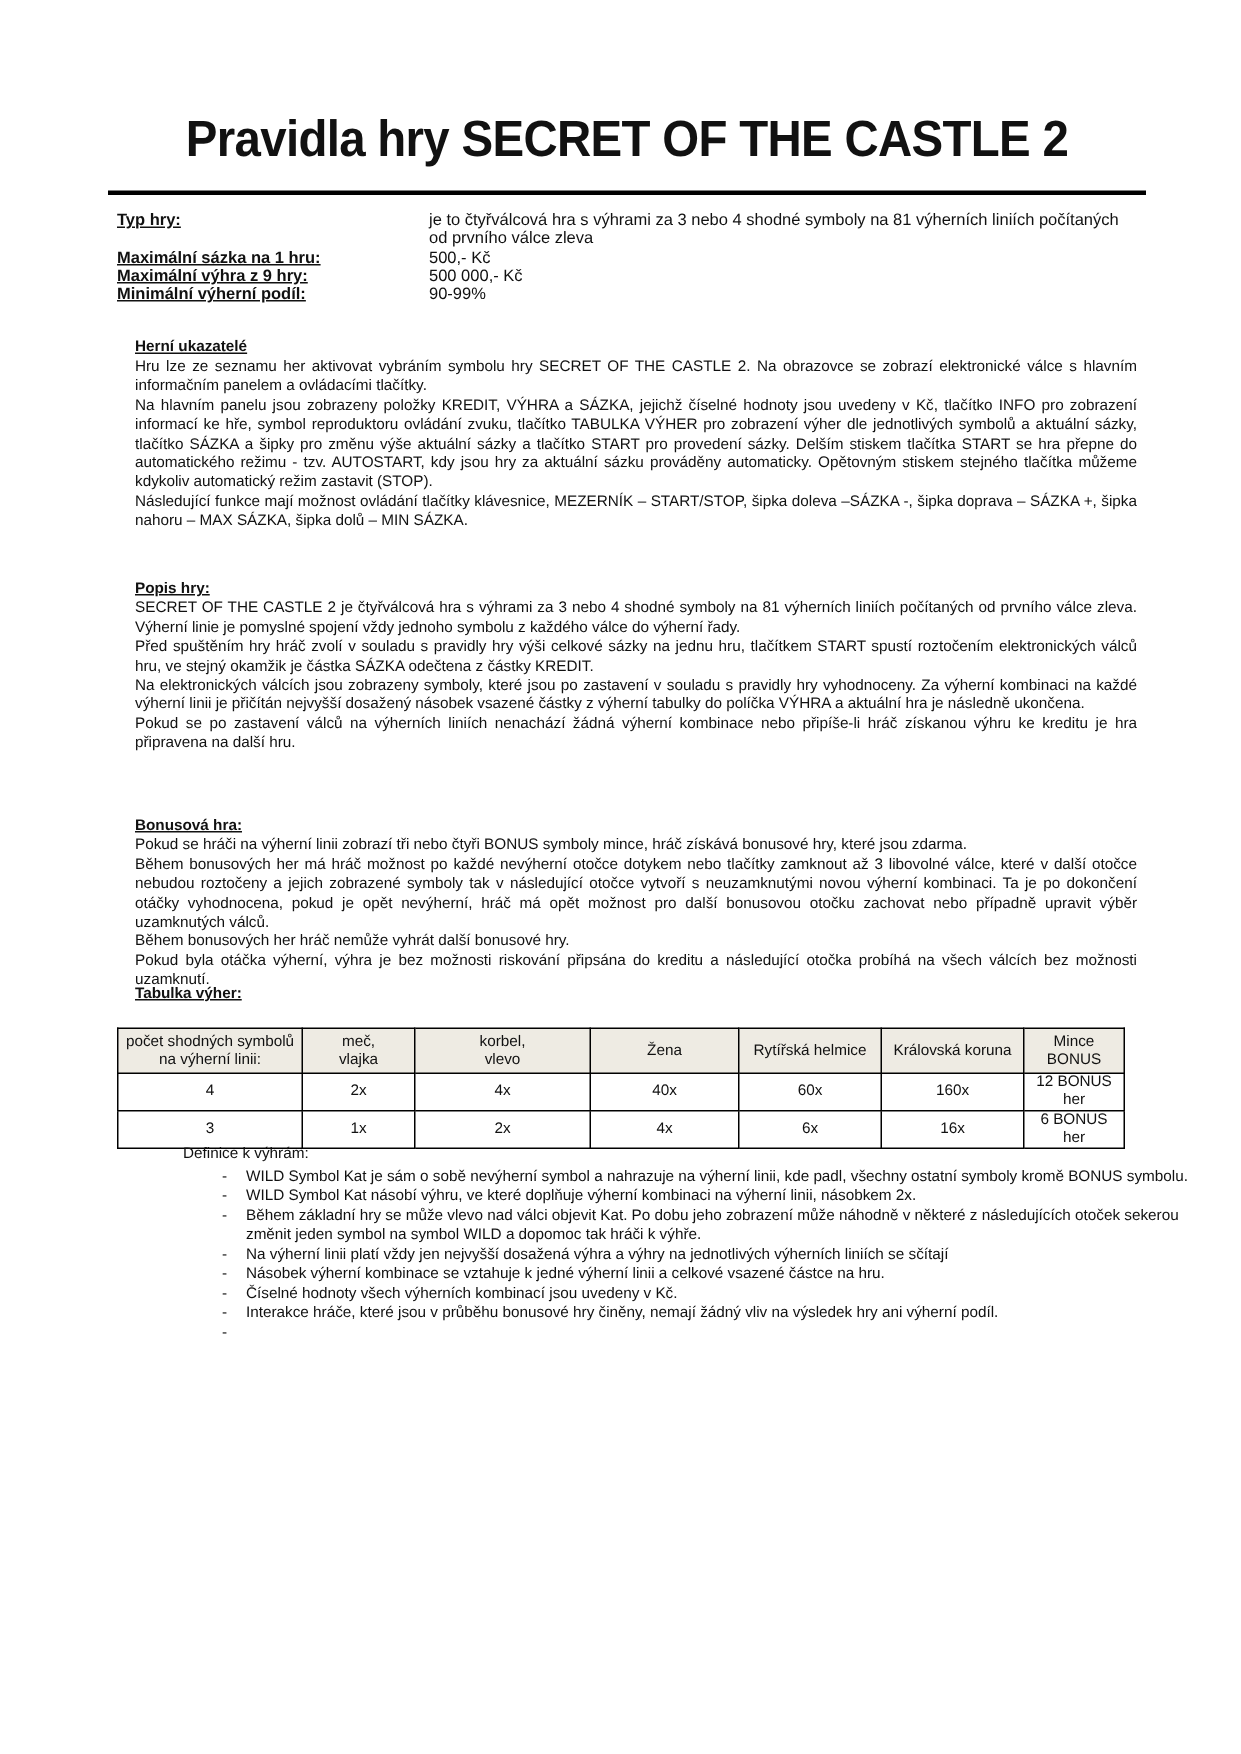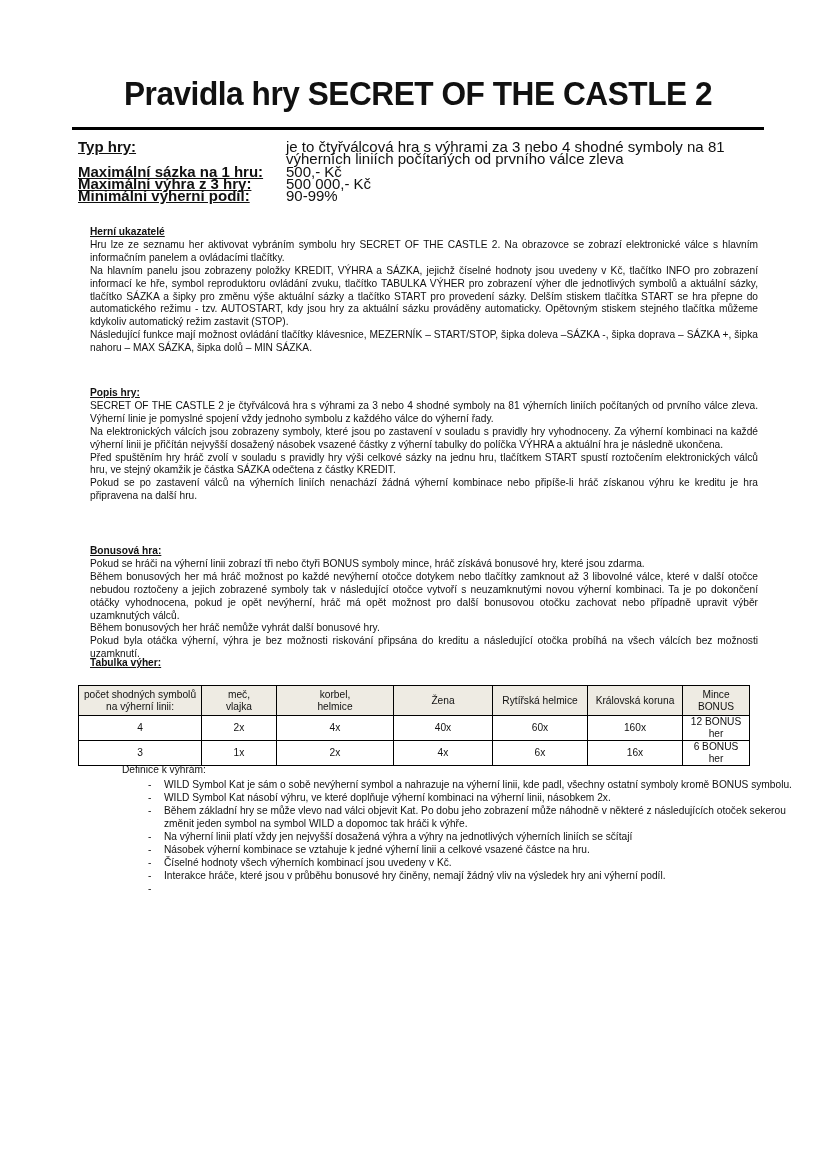--- a/index.html
+++ b/index.html
@@ -3,21 +3,21 @@
 <meta charset="utf-8">
 <style>
   html, body { margin: 0; padding: 0; background: #ffffff; }
   body { width: 827px; height: 1169px; position: relative; overflow: hidden;
          font-family: "Liberation Sans", sans-serif; color: #111; }
   .page { position: absolute; left: 78px; top: 0; width: 680px; }
   .title { position: absolute; left: 0; width: 680px; top: 74px; text-align: center;
            font-family: "Liberation Sans", sans-serif; font-weight: bold; font-size: 34px;
            letter-spacing: -0.5px; transform: scaleX(0.93); transform-origin: center; margin: 0; }
   .title-rule { position: absolute; left: -6px; top: 127px; width: 692px; height: 3px; background: #000; }
-  .info { position: absolute; top: 141px; left: 0; width: 680px; font-size: 15px; line-height: 12.3px; }
+  .info { position: absolute; top: 141px; left: 0; width: 680px; font-size: 11px; line-height: 12.3px; }
   .info-row { display: flex; }
   .info-label { width: 208px; font-weight: bold; text-decoration: underline; }
   .info-value { flex: 1; }
   .section { position: absolute; left: 0; width: 680px; font-size: 10.2px; line-height: 12.9px; text-align: justify; }
   .section p { margin: 0; padding-left: 12px; }
   .sec-head { font-weight: bold; text-decoration: underline; }
   .s1 { top: 226px; }
   .s2 { top: 387px; }
   .s3 { top: 545px; }
   .s4 { top: 657px; }
@@ -41,62 +41,62 @@
   <div class="info">
     <div class="info-row">
       <span class="info-label">Typ hry:</span>
       <span class="info-value">je to čtyřválcová hra s výhrami za 3 nebo 4 shodné symboly na 81 výherních liniích počítaných od prvního válce zleva</span>
     </div>
     <div class="info-row">
       <span class="info-label">Maximální sázka na 1 hru:</span>
       <span class="info-value">500,- Kč</span>
     </div>
     <div class="info-row">
-      <span class="info-label">Maximální výhra z 3 hry:</span>
+      <span class="info-label">Maximální výhra z 9 hry:</span>
       <span class="info-value">500 000,- Kč</span>
     </div>
     <div class="info-row">
       <span class="info-label">Minimální výherní podíl:</span>
       <span class="info-value">90-99%</span>
     </div>
   </div>
 
   <div class="section s1">
     <p class="sec-head">Herní ukazatelé</p>
     <p>Hru lze ze seznamu her aktivovat vybráním symbolu hry SECRET OF THE CASTLE 2. Na obrazovce se zobrazí elektronické válce s hlavním informačním panelem a ovládacími tlačítky.</p>
     <p>Na hlavním panelu jsou zobrazeny položky KREDIT, VÝHRA a SÁZKA, jejichž číselné hodnoty jsou uvedeny v Kč, tlačítko INFO pro zobrazení informací ke hře, symbol reproduktoru ovládání zvuku, tlačítko TABULKA VÝHER pro zobrazení výher dle jednotlivých symbolů a aktuální sázky, tlačítko SÁZKA a šipky pro změnu výše aktuální sázky a tlačítko START pro provedení sázky. Delším stiskem tlačítka START se hra přepne do automatického režimu - tzv. AUTOSTART, kdy jsou hry za aktuální sázku prováděny automaticky. Opětovným stiskem stejného tlačítka můžeme kdykoliv automatický režim zastavit (STOP).</p>
     <p>Následující funkce mají možnost ovládání tlačítky klávesnice, MEZERNÍK – START/STOP, šipka doleva –SÁZKA -, šipka doprava – SÁZKA +, šipka nahoru – MAX SÁZKA, šipka dolů – MIN SÁZKA.</p>
   </div>
 
   <div class="section s2">
     <p class="sec-head">Popis hry:</p>
     <p>SECRET OF THE CASTLE 2 je čtyřválcová hra s výhrami za 3 nebo 4 shodné symboly na 81 výherních liniích počítaných od prvního válce zleva. Výherní linie je pomyslné spojení vždy jednoho symbolu z každého válce do výherní řady.</p>
+    <p>Před spuštěním hry hráč zvolí v souladu s pravidly hry výši celkové sázky na jednu hru, tlačítkem START spustí roztočením elektronických válců hru, ve stejný okamžik je částka SÁZKA odečtena z částky KREDIT.</p>
     <p>Na elektronických válcích jsou zobrazeny symboly, které jsou po zastavení v souladu s pravidly hry vyhodnoceny. Za výherní kombinaci na každé výherní linii je přičítán nejvyšší dosažený násobek vsazené částky z výherní tabulky do políčka VÝHRA a aktuální hra je následně ukončena.</p>
-    <p>Před spuštěním hry hráč zvolí v souladu s pravidly hry výši celkové sázky na jednu hru, tlačítkem START spustí roztočením elektronických válců hru, ve stejný okamžik je částka SÁZKA odečtena z částky KREDIT.</p>
     <p>Pokud se po zastavení válců na výherních liniích nenachází žádná výherní kombinace nebo připíše-li hráč získanou výhru ke kreditu je hra připravena na další hru.</p>
   </div>
 
   <div class="section s3">
     <p class="sec-head">Bonusová hra:</p>
     <p>Pokud se hráči na výherní linii zobrazí tři nebo čtyři BONUS symboly mince, hráč získává bonusové hry, které jsou zdarma.</p>
     <p>Během bonusových her má hráč možnost po každé nevýherní otočce dotykem nebo tlačítky zamknout až 3 libovolné válce, které v další otočce nebudou roztočeny a jejich zobrazené symboly tak v následující otočce vytvoří s neuzamknutými novou výherní kombinaci. Ta je po dokončení otáčky vyhodnocena, pokud je opět nevýherní, hráč má opět možnost pro další bonusovou otočku zachovat nebo případně upravit výběr uzamknutých válců.</p>
     <p>Během bonusových her hráč nemůže vyhrát další bonusové hry.</p>
     <p>Pokud byla otáčka výherní, výhra je bez možnosti riskování připsána do kreditu a následující otočka probíhá na všech válcích bez možnosti uzamknutí.</p>
   </div>
 
   <div class="section s4">
     <p class="sec-head">Tabulka výher:</p>
   </div>
 
   <table class="wins">
     <thead>
       <tr>
         <th style="width:118px"><span>počet shodných symbolů</span><br><span>na výherní linii:</span></th>
         <th style="width:70px"><span>meč,</span><br><span>vlajka</span></th>
-        <th style="width:112px"><span>korbel,</span><br><span>helmice</span></th>
+        <th style="width:112px"><span>korbel,</span><br><span>vlevo</span></th>
         <th style="width:94px"><span>Žena</span></th>
         <th style="width:90px"><span>Rytířská helmice</span></th>
         <th style="width:90px"><span>Královská koruna</span></th>
         <th><span>Mince</span><br><span>BONUS</span></th>
       </tr>
     </thead>
     <tbody>
       <tr>
         <td>4</td>
         <td>2x</td>

